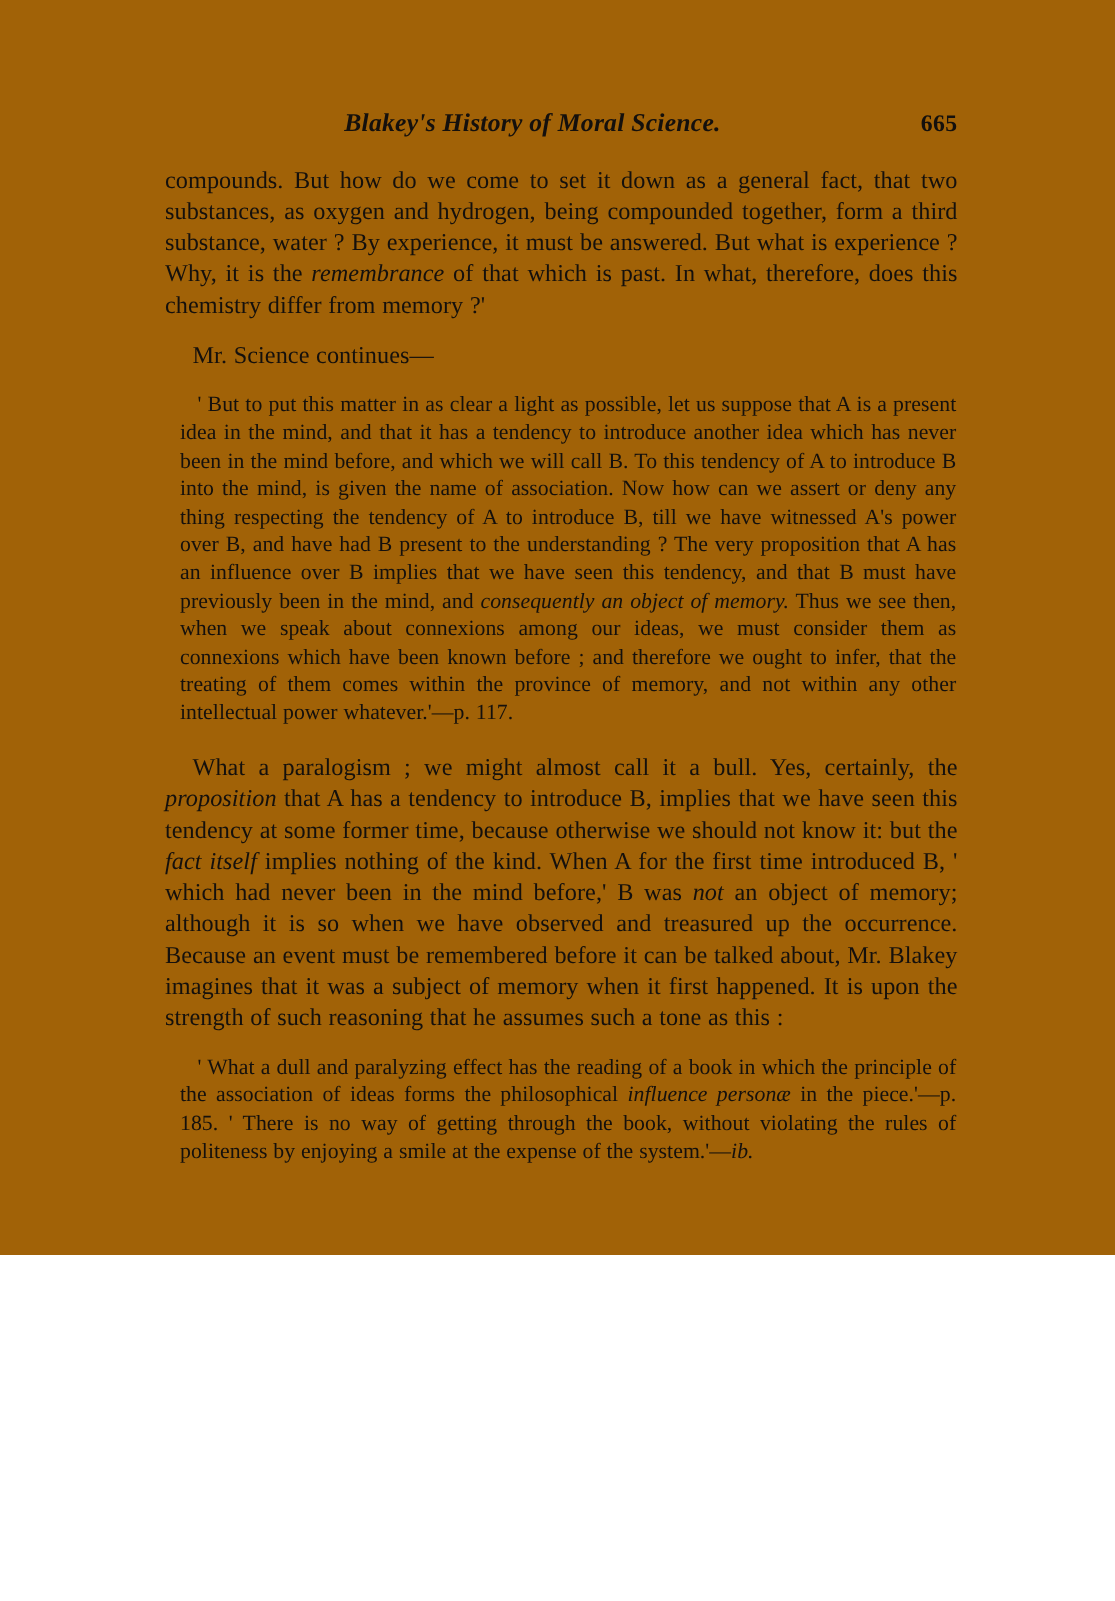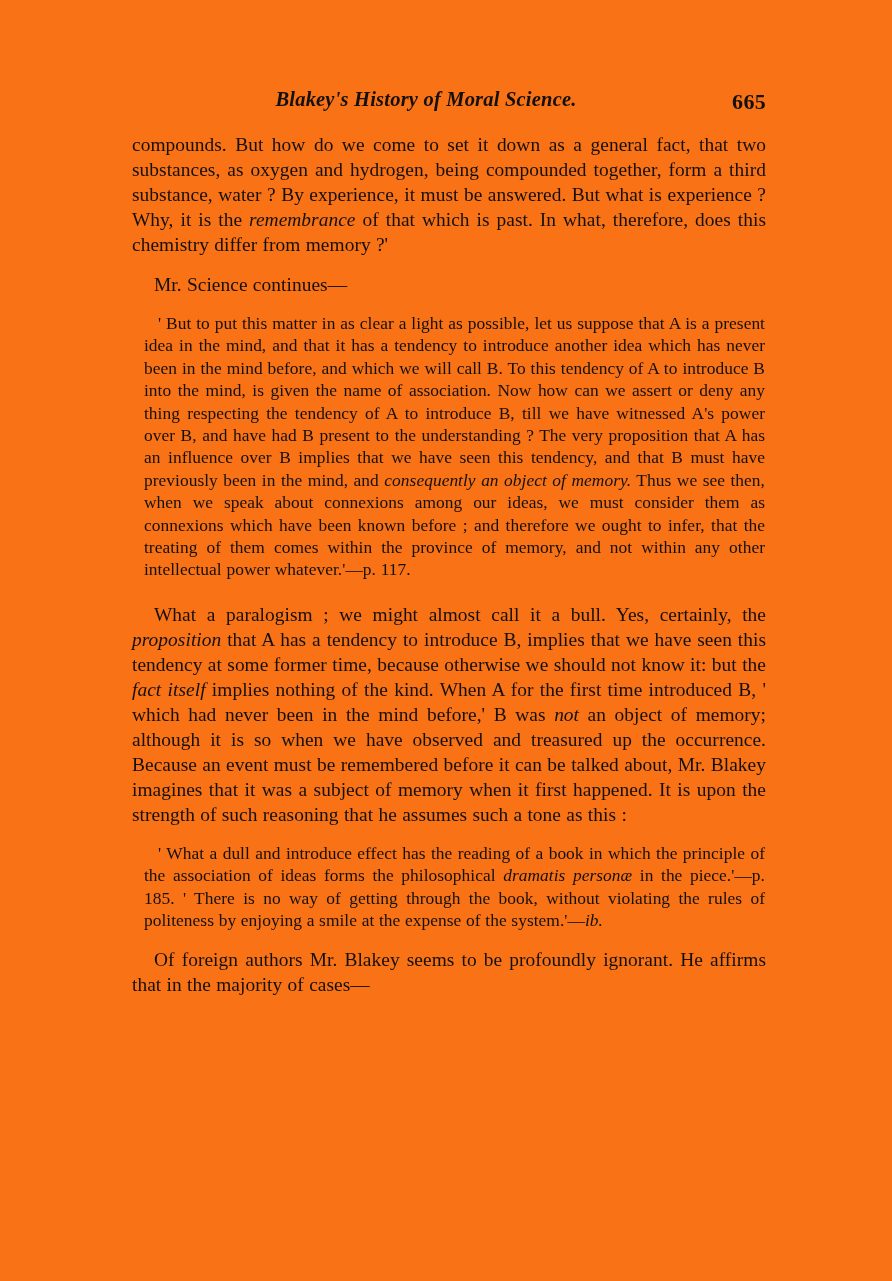--- a/index.html
+++ b/index.html
@@ -3,22 +3,22 @@
 <meta charset="utf-8">
 <style>
   html, body {
     margin: 0;
     padding: 0;
     background: #ffffff;
   }
   .page {
     position: relative;
     width: 892px;
-    height: 1281px;
-    background: #f97316;
+    height: 1004px;
+    background: #a16207;
     margin: 0 auto;
     overflow: hidden;
     font-family: "Liberation Serif", "DejaVu Serif", serif;
     color: #14100d;
   }
 
   .content {
     position: absolute;
     left: 132px;
     top: 88px;
@@ -40,21 +40,21 @@
     font-weight: bold;
     font-size: 20.5px;
     letter-spacing: 0.2px;
     padding-right: 46px;
   }
   .running-head .rh-folio {
     position: absolute;
     right: 0;
     top: 1px;
     font-weight: bold;
-    font-size: 22px;
+    font-size: 19px;
     letter-spacing: 0.3px;
   }
 
   
   p {
     margin: 0;
     text-align: justify;
     text-justify: inter-word;
     hyphens: none;
   }
@@ -102,26 +102,25 @@
     <div class="gap-md"></div>
 
     <p class="quote"><span>' But to put this matter in as clear a light as possible, let us suppose that A is a present idea in the mind, and that it has a tendency to introduce another idea which has never been in the mind before, and which we will call B.   To this tendency of A to introduce B into the mind, is given the name of association.   Now how can we assert or deny any thing respecting the tendency of A to introduce B, till we have witnessed A's power over B, and have had B present to the understanding ?   The very proposition that A has an influence over B implies that we have seen this tendency, and that B must have previously been in the mind, and </span><i>consequently an object of memory.</i><span> Thus we see then, when we speak about connexions among our ideas, we must consider them as connexions which have been known before ; and therefore we ought to infer, that the treating of them comes within the province of memory, and not within any other intellectual power whatever.'—p. 117.</span></p>
 
     <div class="gap-lg"></div>
 
     <p class="body-text indent"><span>What a paralogism ; we might almost call it a bull.   Yes, certainly, the </span><i>proposition</i><span> that A has a tendency to introduce B, implies that we have seen this tendency at some former time, because otherwise we should not know it: but the </span><i>fact itself</i><span> implies nothing of the kind.   When A for the first time introduced B, ' which had never been in the mind before,' B was </span><i>not</i><span> an object of memory; although it is so when we have observed and treasured up the occurrence.   Because an event must be remembered before it can be talked about, Mr. Blakey imagines that it was a subject of memory when it first happened.   It is upon the strength of such reasoning that he assumes such a tone as this :</span></p>
 
     <div class="gap-md"></div>
 
-    <p class="quote"><span>' What a dull and introduce effect has the reading of a book in which the principle of the association of ideas forms the philosophical </span><i>dramatis personæ</i><span> in the piece.'—p. 185.  ' There is no way of getting through the book, without violating the rules of politeness by enjoying a smile at the expense of the system.'—</span><i>ib.</i></p>
+    <p class="quote"><span>' What a dull and paralyzing effect has the reading of a book in which the principle of the association of ideas forms the philosophical </span><i>influence personæ</i><span> in the piece.'—p. 185.  ' There is no way of getting through the book, without violating the rules of politeness by enjoying a smile at the expense of the system.'—</span><i>ib.</i></p>
 
     <div class="gap-md"></div>
 
 
-    <p class="body-text indent">Of foreign authors Mr. Blakey seems to be profoundly ignorant. He affirms that in the majority of cases—</p>
 
     <div class="gap-md"></div>
 
 
     <div class="gap-md"></div>
 
 
   </div>
 </div>
 

